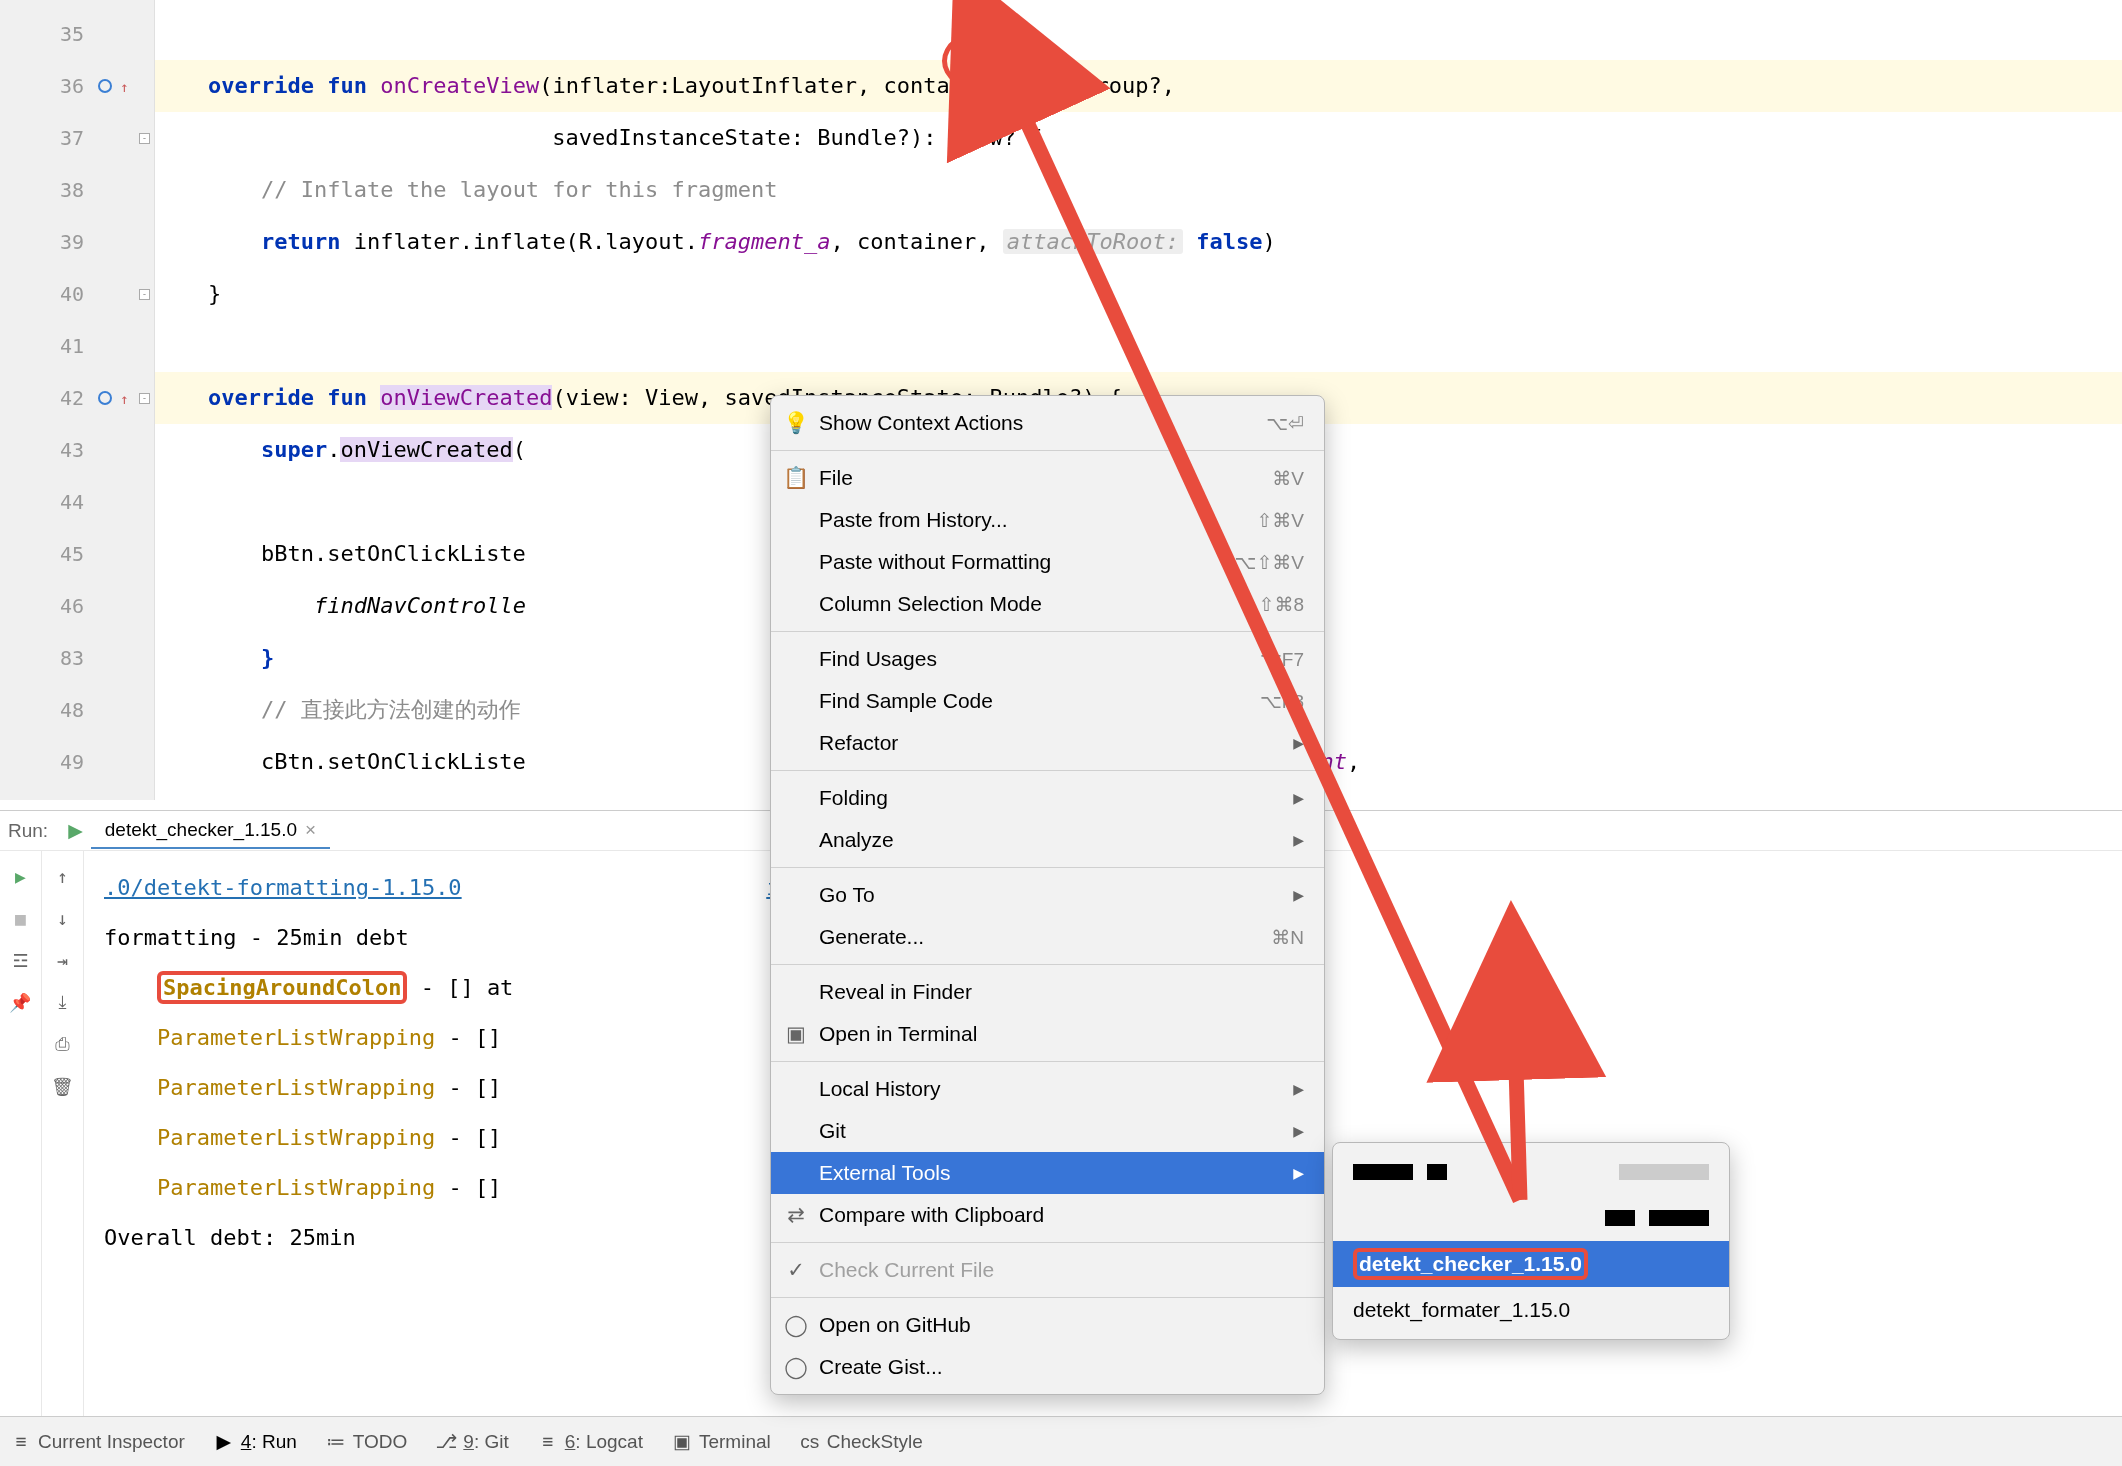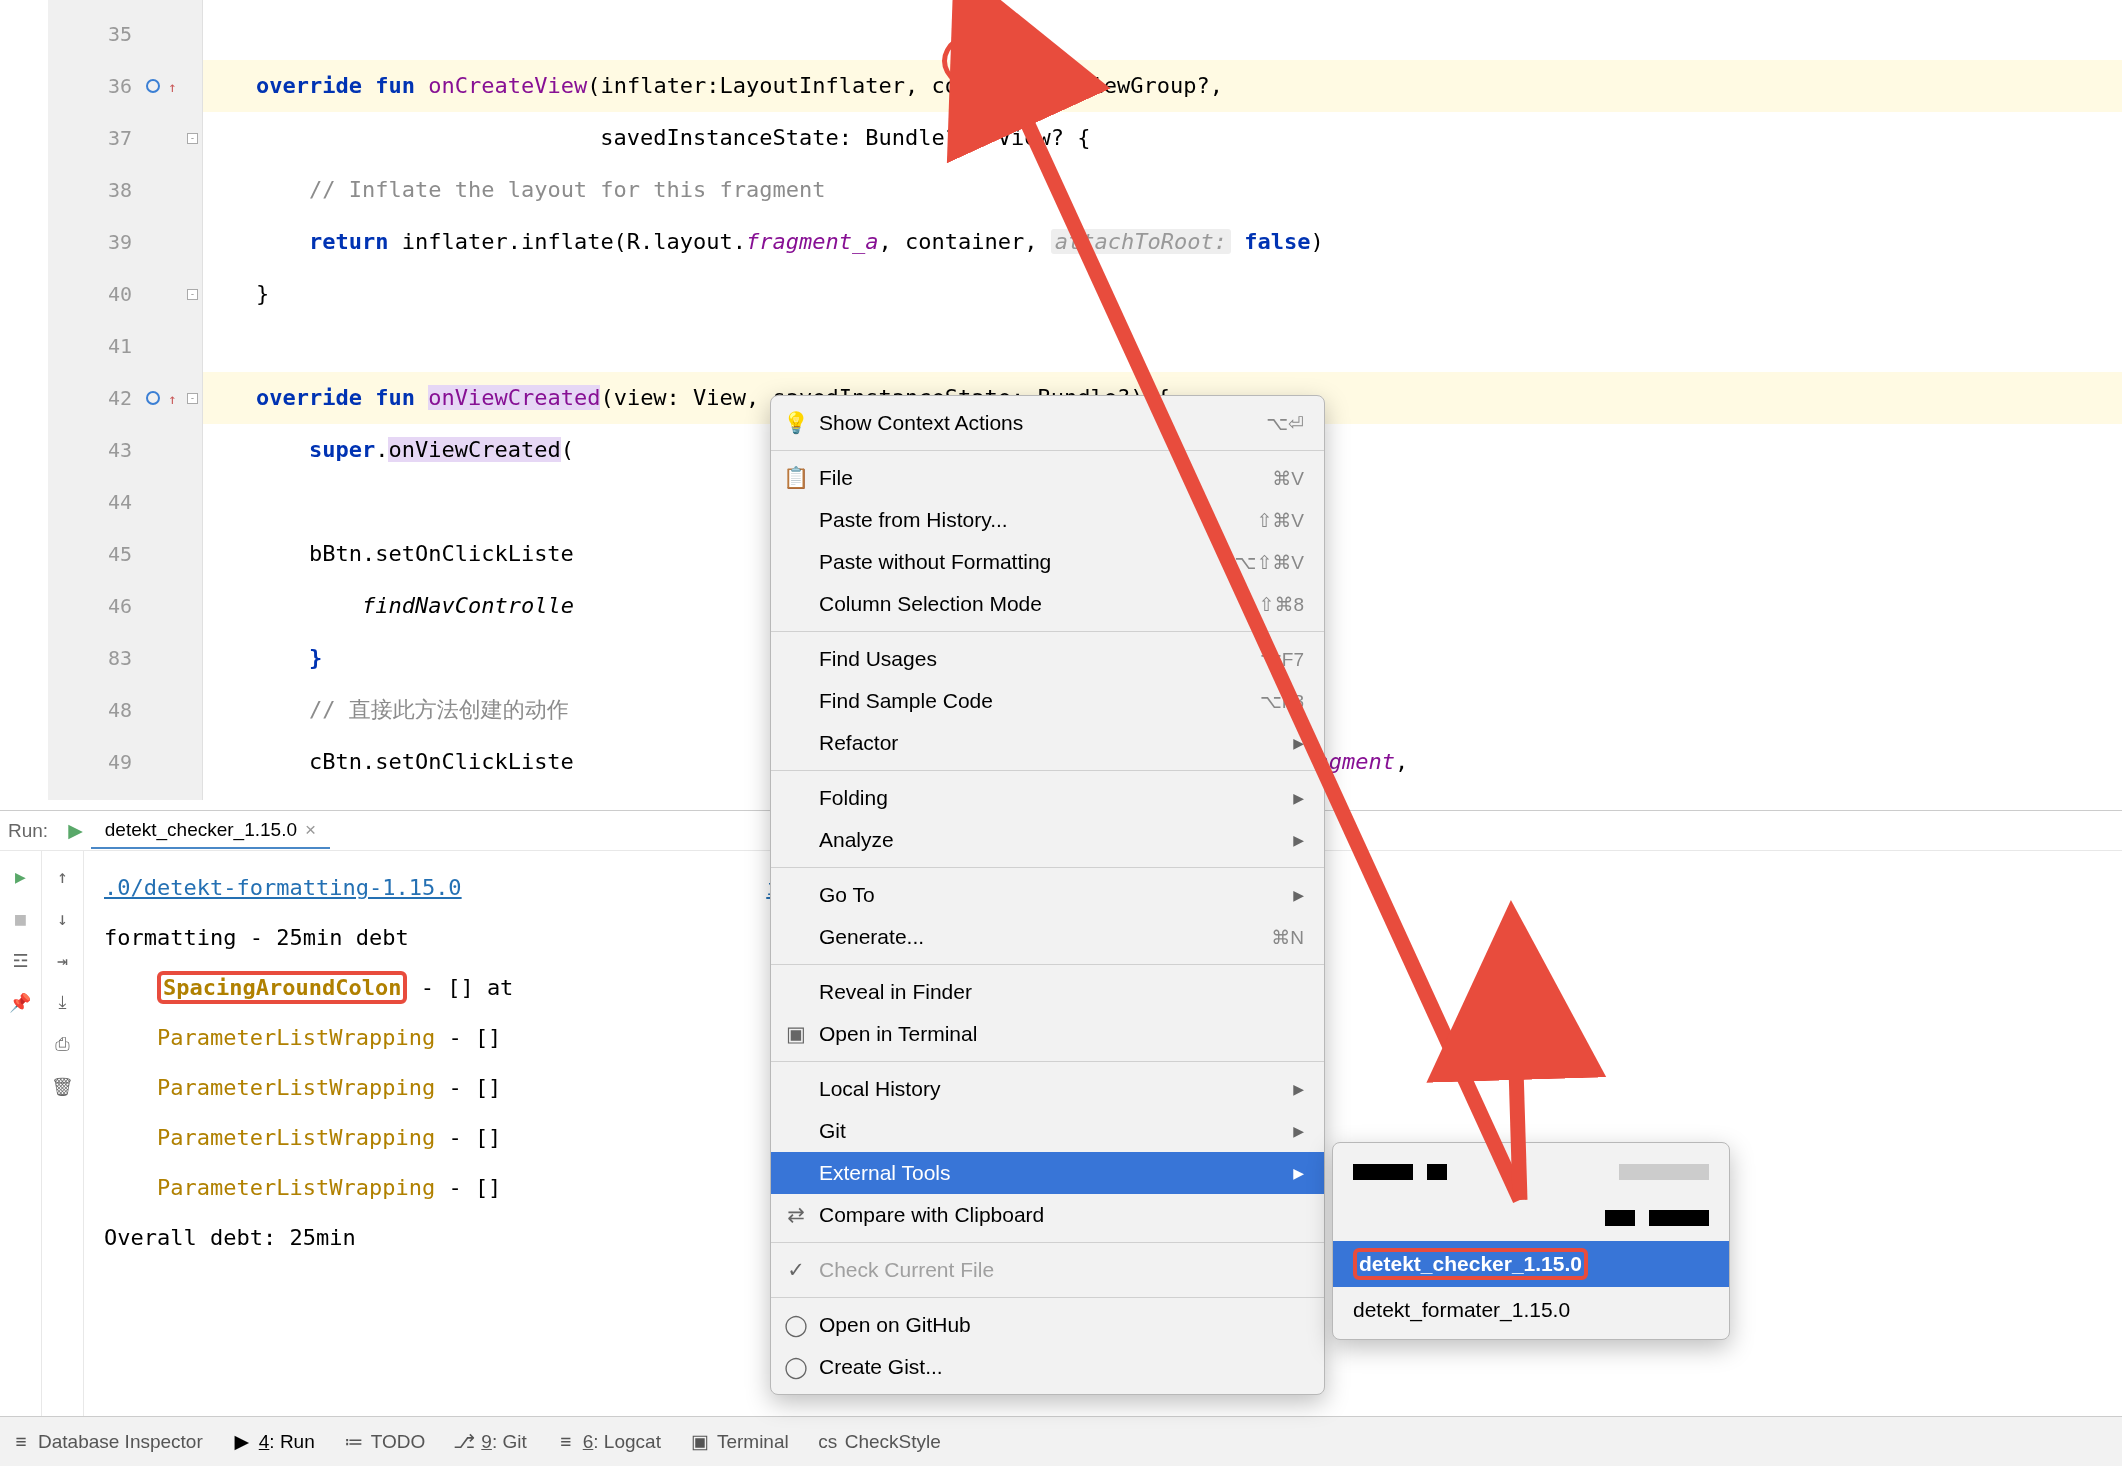--- a/index.html
+++ b/index.html
@@ -13,21 +13,20 @@
   width: 2122px;
   height: 1466px;
 }
 
 
 .editor {
   display: flex;
   height: 800px;
   background: #fff;
   position: relative;
-  margin-left: 48px;
 }
 .gutter {
   width: 155px;
   background: #f0f0f0;
   padding-top: 8px;
   border-right: 1px solid #e0e0e0;
 }
 .gutter-line {
   height: 52px;
   display: flex;
@@ -463,21 +462,21 @@
       <span class="tool-icon">⎙</span>
       <span class="tool-icon">🗑</span>
     </div>
     <div class="run-output" id="runout"><div><span class="link">.0/detekt-formatting-1.15.0</span><span>                       </span><span class="link">iu/StudioProjects/AndroidKit/demohub</span></div><div><span>formatting - 25min debt</span></div><div>    <span class="red-box"><span class="rule-boxed">SpacingAroundColon</span></span><span> - [] at </span><span>                    </span><span class="link">oProjects/AndroidKit/demohub/src/mai</span></div><div>    <span class="rule-name">ParameterListWrapping</span><span> - []                       </span><span class="link">udioProjects/AndroidKit/demohub/src/</span></div><div>    <span class="rule-name">ParameterListWrapping</span><span> - []                       </span><span class="link">udioProjects/AndroidKit/demohub/src/</span></div><div>    <span class="rule-name">ParameterListWrapping</span><span> - []                                           </span><span class="link">idKit/demohub/src/</span></div><div>    <span class="rule-name">ParameterListWrapping</span><span> - []                                           </span><span class="link">idKit/demohub/src/</span></div><div><span></span></div><div><span>Overall debt: 25min</span></div></div>
   </div>
 </div>
 
 <div class="bottom-bar" id="bbar">
     <div class="bottom-item">
       <span class="bb-icon">≡</span>
-      <span>Database Inspector</span>
+      <span>Current Inspector</span>
     </div>
     <div class="bottom-item active">
       <span class="bb-icon">▶</span>
       <span><span class="u">4</span>: Run</span>
     </div>
     <div class="bottom-item">
       <span class="bb-icon">≔</span>
       <span>TODO</span>
     </div>
     <div class="bottom-item">

